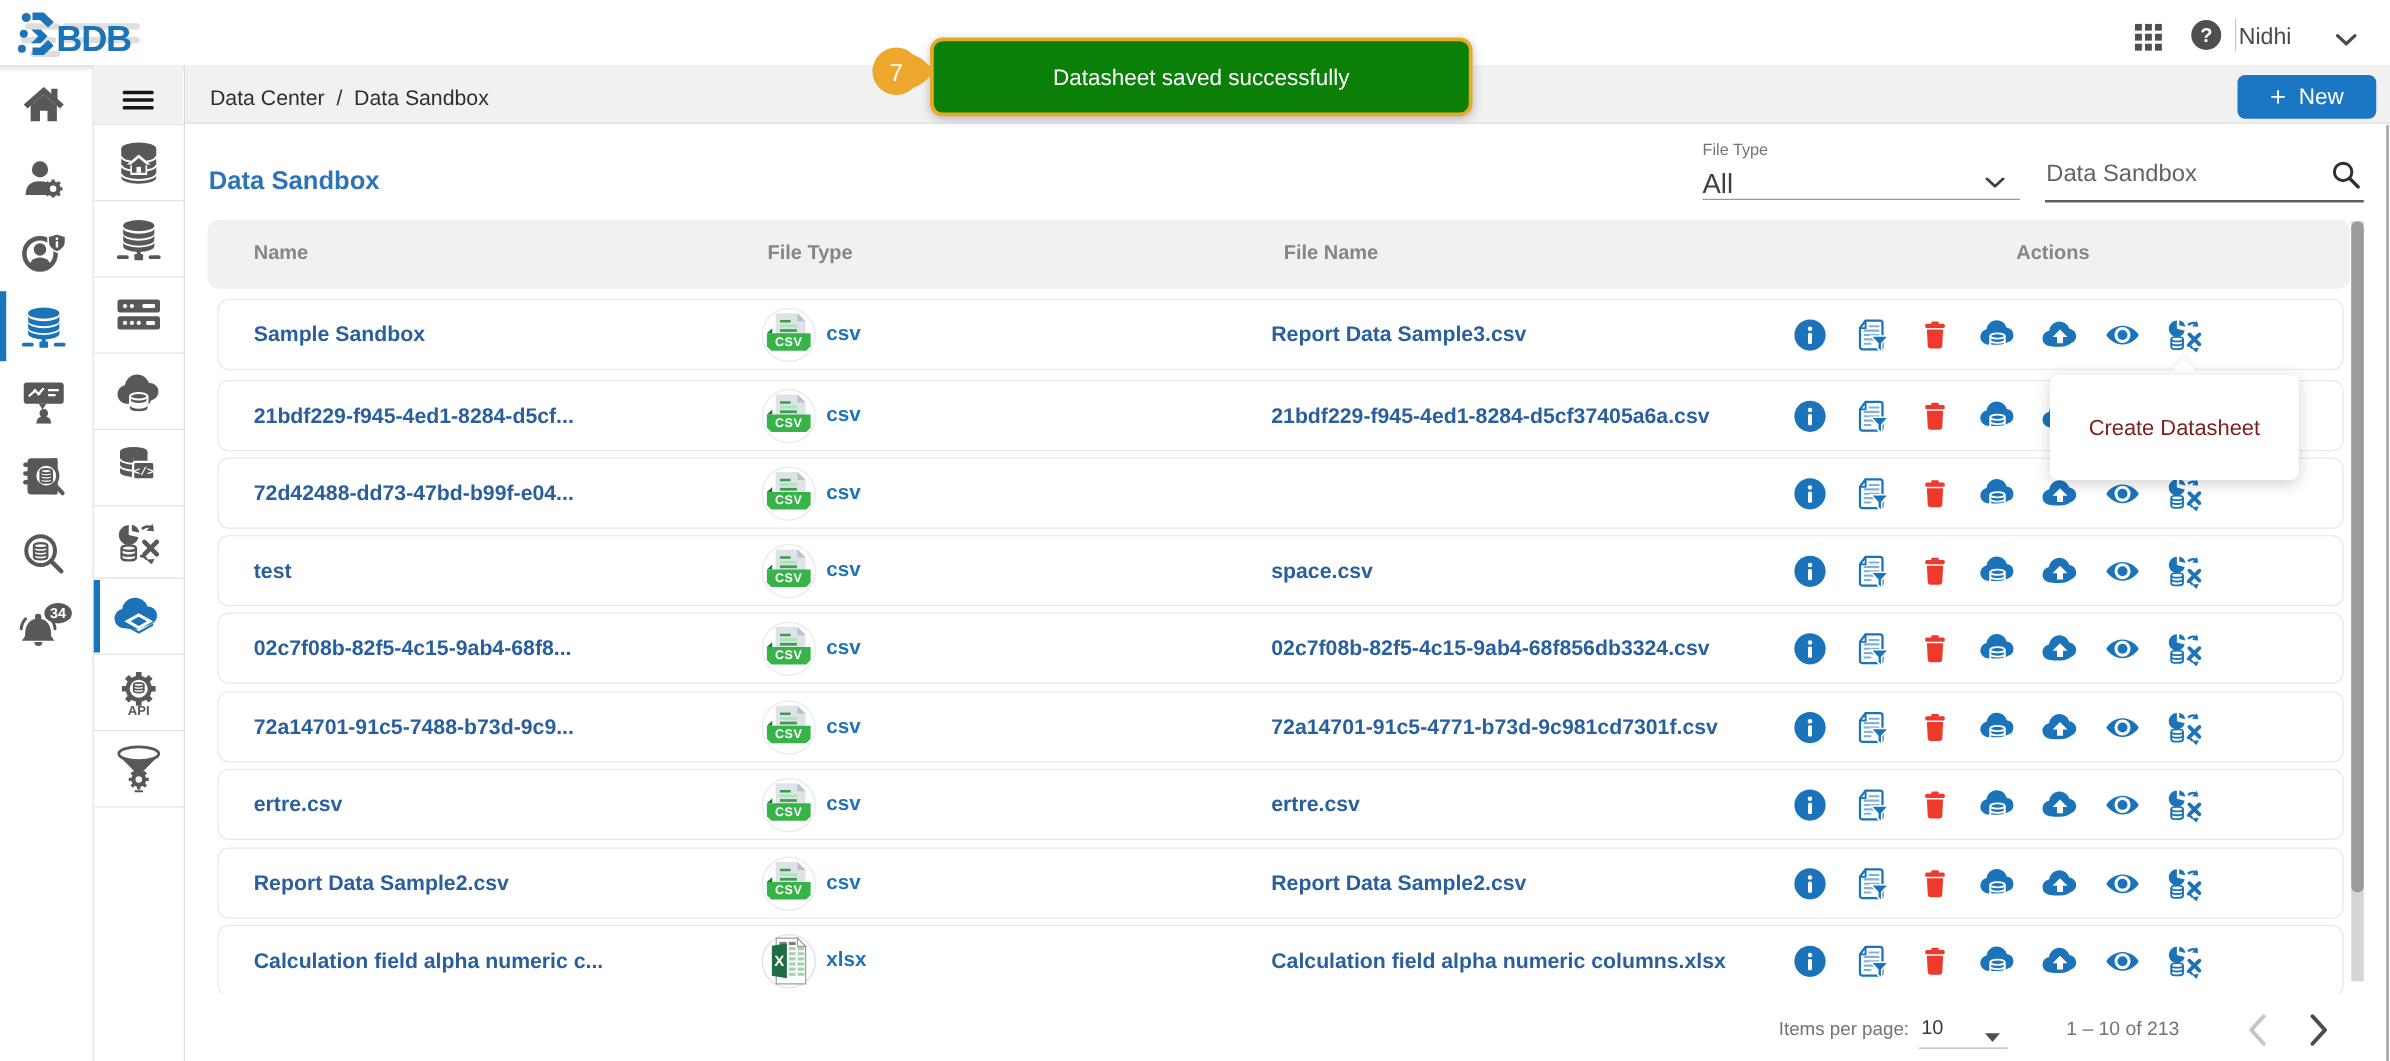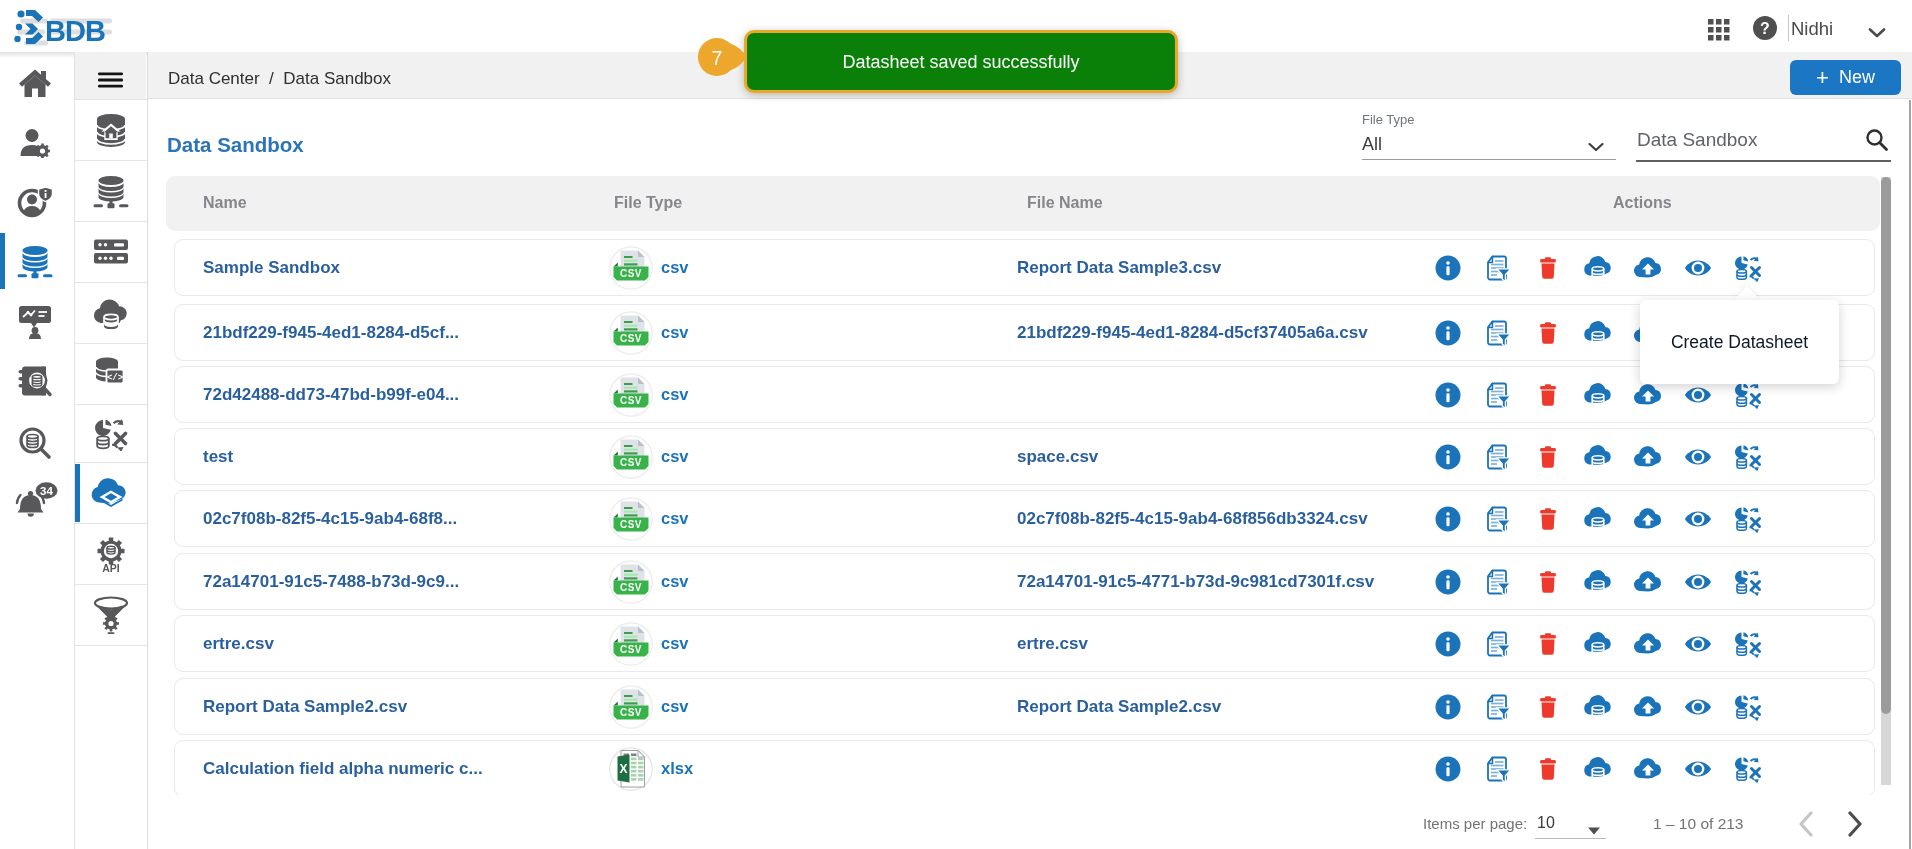--- a/index.html
+++ b/index.html
@@ -278,21 +278,21 @@
 <div style="position:absolute;left:75px;top:464px;width:5px;height:58px;background:#1b73b9;"></div>
 
 <div class="abs" style="left:148px;top:52px;width:1764px;height:47px;background:#f1f1f1;border-bottom:1px solid #e0e0e0;"></div>
 <div class="abs" style="left:168px;top:69px;font-size:17px;color:#2f2f2f;">Data Center&nbsp; /&nbsp; Data Sandbox</div>
 
 <div class="abs" style="left:1790px;top:60px;width:111px;height:35px;background:#1b76c4;border-radius:6px;color:#fff;font-size:18px;text-align:center;line-height:34px;"><span style="font-size:22px;vertical-align:-1.5px;">+</span>&nbsp; New</div>
 
 <div class="abs" style="left:167px;top:133px;font-size:20.5px;font-weight:bold;color:#2b74b7;">Data Sandbox</div>
 
 <div class="abs" style="left:1362px;top:112px;font-size:13px;color:#70757a;">File Type</div>
-<div class="abs" style="left:1362px;top:134px;font-size:18px;color:#3c4043;">All</div>
+<div class="abs" style="left:1362px;top:134px;font-size:22px;color:#3c4043;">All</div>
 <div class="abs" style="left:1362px;top:159px;width:254px;height:1px;background:#9a9a9a;"></div>
 <div class="abs" style="left:1588px;top:138px;"><svg width="16" height="9" viewBox="0 0 16 9" style="" xmlns="http://www.w3.org/2000/svg">
       <polyline points="1.5,1 8,7 14.5,1" fill="none" stroke="#3c4043" stroke-width="2.2" stroke-linecap="round" stroke-linejoin="round"></polyline>
     </svg></div>
 <div class="abs" style="left:1637px;top:129px;font-size:19px;color:#5f6368;">Data Sandbox</div>
 <div class="abs" style="left:1636px;top:160px;width:255px;height:1.5px;background:#606060;"></div>
 <div class="abs" style="left:1865px;top:128px;"><svg width="24" height="24" viewBox="0 0 24 24" style="" xmlns="http://www.w3.org/2000/svg">
       <circle cx="9.5" cy="9.5" r="7" fill="none" stroke="#2f2f2f" stroke-width="2.4"></circle>
 <line x1="14.8" y1="14.8" x2="21.5" y2="21.5" stroke="#2f2f2f" stroke-width="2.8" stroke-linecap="round"></line>
     </svg></div>
@@ -909,20 +909,21 @@
             <rect x="29" y="22.9" width="5.5" height="2.6"></rect>
 <rect x="22" y="27" width="5.5" height="2.6"></rect>
             <rect x="29" y="27" width="5.5" height="2.6"></rect>
 <rect x="22" y="31.1" width="5.5" height="2.6"></rect>
             <rect x="29" y="31.1" width="5.5" height="2.6"></rect>
 </g>
 <path d="M8.5,9.5 l12,-2 v28 l-12,-2 Z" fill="#1f6e43"></path>
 <text x="14.5" y="26" font-family="Liberation Sans, sans-serif" font-size="12" font-weight="bold" fill="#fff" text-anchor="middle">X</text>
         </svg></div>
 <div class="rtype" style="top:758.5px;">xlsx</div>
+<div class="rfile" style="top:758.5px;">Calculation field alpha numeric columns.xlsx</div>
 <div style="position:absolute;left:1434.0px;top:754.5px;width:28px;height:28px;"><svg width="28" height="28" viewBox="0 0 28 28" style="" xmlns="http://www.w3.org/2000/svg">
           <circle cx="14" cy="14" r="12.5" fill="#1b73b9"></circle>
 <rect x="12.2" y="7.2" width="3.6" height="3.6" rx="1.8" fill="#fff"></rect>
 <rect x="12.4" y="12.2" width="3.2" height="9" rx="1.2" fill="#fff"></rect>
         </svg></div>
       <div style="position:absolute;left:1484.0px;top:754.5px;width:28px;height:28px;"><svg width="28" height="28" viewBox="0 0 28 28" style="" xmlns="http://www.w3.org/2000/svg">
           <path d="M8.5,2.5 h11.5 a2,2 0 0 1 2,2 v19 a2,2 0 0 1 -2,2 h-14 a2,2 0 0 1 -2,-2 V8.5 Z" fill="#fff" stroke="#1b73b9" stroke-width="1.8"></path>
 <path d="M8.5,2.5 V8.5 H4 Z" fill="#e8f1fa" stroke="#1b73b9" stroke-width="1.5" stroke-linejoin="round"></path>
 <g stroke="#7fb0dc" stroke-width="1.7">
 <line x1="11" y1="7" x2="19.5" y2="7"></line>
@@ -989,20 +990,20 @@
 <div class="abs" style="left:1653px;top:815px;font-size:15.5px;color:#737373;">1 – 10 of 213</div>
 <div class="abs" style="left:1798px;top:811px;"><svg width="16" height="26" viewBox="0 0 16 26" style="" xmlns="http://www.w3.org/2000/svg">
       <polyline points="13,2 3,13 13,24" fill="none" stroke="#c6c6c6" stroke-width="3.2" stroke-linecap="round" stroke-linejoin="round"></polyline>
     </svg></div>
 <div class="abs" style="left:1847px;top:811px;"><svg width="16" height="26" viewBox="0 0 16 26" style="" xmlns="http://www.w3.org/2000/svg">
       <polyline points="3,2 13,13 3,24" fill="none" stroke="#4c4c4c" stroke-width="3.2" stroke-linecap="round" stroke-linejoin="round"></polyline>
     </svg></div>
 
 <div class="abs" style="left:1734px;top:286px;width:0;height:0;border-left:13px solid transparent;border-right:13px solid transparent;border-bottom:14px solid #fff;filter:drop-shadow(0 -2px 2px rgba(0,0,0,0.06));"></div>
 <div class="abs" style="left:1640px;top:300px;width:199px;height:84px;background:#fff;border-radius:6px;box-shadow:0 3px 12px rgba(0,0,0,0.18);"></div>
-<div class="abs" style="left:1640px;top:332px;width:199px;text-align:center;font-size:17.5px;color:#0f172a;">Create Datasheet</div>
+<div class="abs" style="left:1640px;top:332px;width:199px;text-align:center;font-size:17.5px;color:#7f1d1d;">Create Datasheet</div>
 
 <div class="abs" style="left:744px;top:30px;width:434px;height:63px;background:#0a8008;border:3.5px solid #e9a826;border-radius:10px;box-shadow:0 2px 8px rgba(0,0,0,0.25);"></div>
 <div class="abs" style="left:744px;top:52px;width:434px;text-align:center;font-size:18px;color:#fff;">Datasheet saved successfully</div>
 <div class="abs" style="left:692px;top:35px;"><svg width="58" height="44" viewBox="0 0 58 44" style="" xmlns="http://www.w3.org/2000/svg">
       <path d="M38.4,8.6 Q50,13 54,22 Q50,31 38.4,35.4 A19,19 0 1 1 38.4,8.6 Z" fill="#eda72d"></path>
 <text x="25" y="29.5" font-family="Liberation Sans, sans-serif" font-size="19.5" fill="#fff" text-anchor="middle">7</text>
     </svg></div>
 
 </body></html>

